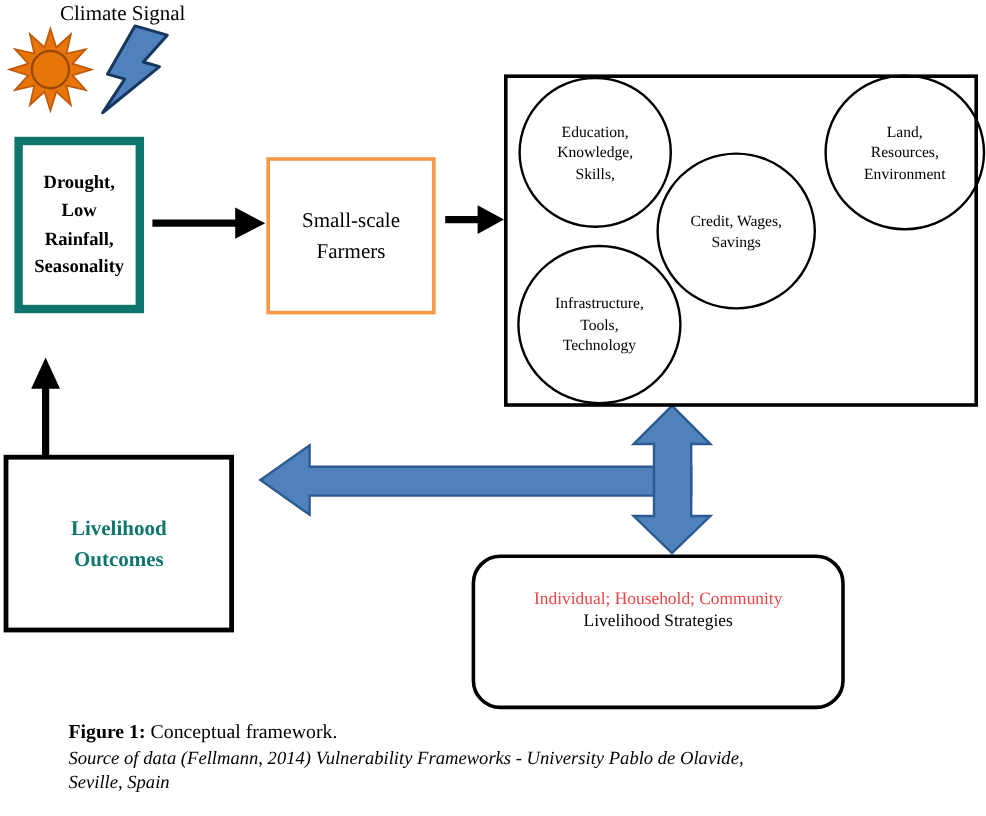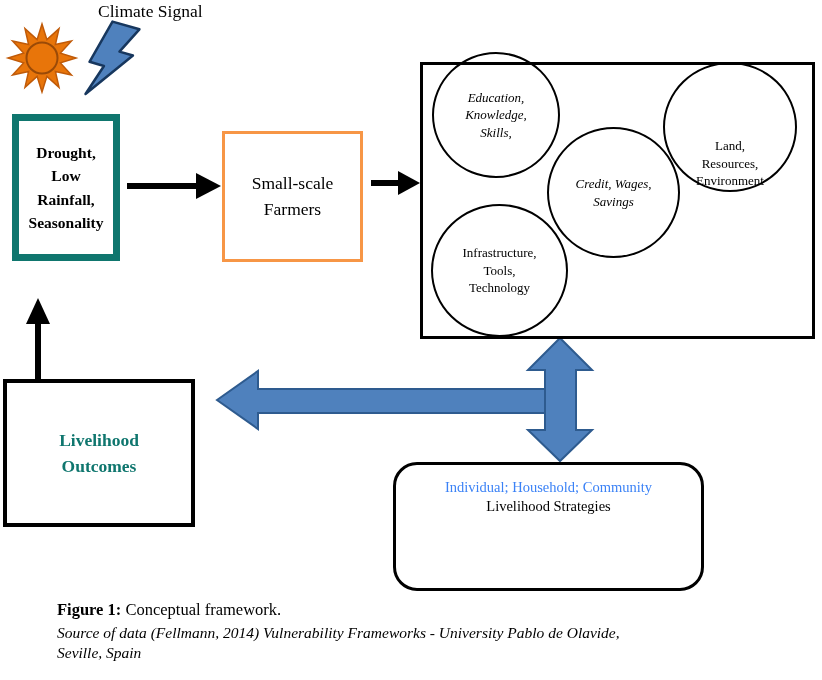--- a/index.html
+++ b/index.html
@@ -5,21 +5,21 @@
   * { margin:0; padding:0; box-sizing:border-box; }
   html,body { background:#ffffff; }
   body {
     font-family:"Liberation Serif","DejaVu Serif",serif;
     color:#000;
     width:822px; height:680px;
   }
   .canvas { position:relative; width:822px; height:680px; background:#fff; overflow:hidden; }
   svg.layer { position:absolute; left:0; top:0; pointer-events:none; }
 
-  .label { position:absolute; font-size:17.5px; white-space:nowrap;margin-left:48px; }
+  .label { position:absolute; font-size:17.5px; white-space:nowrap; }
   #climate-signal-label { left:50px; top:1px; }
   #adaptive-capacity-label { left:55px; top:309px; }
 
   .box {
     position:absolute; display:flex; align-items:center; justify-content:center;
     text-align:center; white-space:pre-line; background:transparent;
   }
   #drought-box { left:12px; top:114px; width:108px; height:147px; border:7px solid #0f766e;
                  font-weight:bold; font-size:15.5px; line-height:1.5; }
   #farmers-box { left:222px; top:131px; width:141px; height:131px; border:3px solid #F79646;
@@ -27,32 +27,32 @@
   #capitals-box { left:420px; top:62px; width:395px; height:277px; border:3px solid #000; }
   #livelihood-box { left:3px; top:379px; width:192px; height:148px; border:4px solid #000;
                     color:#0f766e; font-weight:bold; font-size:17.5px; line-height:1.5; }
 
   .circle {
     position:absolute; border:2.5px solid #000; border-radius:50%;
     display:flex; align-items:center; justify-content:center;
     text-align:center; white-space:pre-line; font-size:13px; line-height:1.35;
     background:transparent;
   }
-  #circle-education      { left:432px; top:52px;  width:128px; height:126px;font-style:italic; }
-  #circle-land           { left:663px; top:62px;  width:134px; height:130px;align-items:flex-end; }
-  #circle-credit         { left:547px; top:127px; width:133px; height:131px;font-style:italic; }
+  #circle-education      { left:432px; top:64px;  width:128px; height:126px; }
+  #circle-land           { left:687px; top:62px;  width:134px; height:130px; }
+  #circle-credit         { left:547px; top:127px; width:133px; height:131px; }
   #circle-infrastructure { left:431px; top:204px; width:137px; height:133px; }
   #circle-gender         { left:668px; top:206px; width:138px; height:131px; }
 
   #strategies-box {
     position:absolute; left:393px; top:462px; width:311px; height:129px;
     border:3px solid #000; border-radius:24px; text-align:center;
     padding-top:13px; font-size:14.5px; line-height:1.32; background:transparent;
   }
-  .strategies-line-red { color:#3b82f6; }
+  .strategies-line-red { color:#ef4444;margin-top:12px; }
 
   #caption { position:absolute; left:57px; top:600px; font-size:16.5px; }
   #caption .figure-line { margin-bottom:3px; }
   #caption .figure-label { font-weight:bold;margin-top:18px; }
   #caption .source { font-style:italic; font-size:15.5px; line-height:1.28; }
 </style>
 </head>
 <body>
 
 <div class="canvas">

